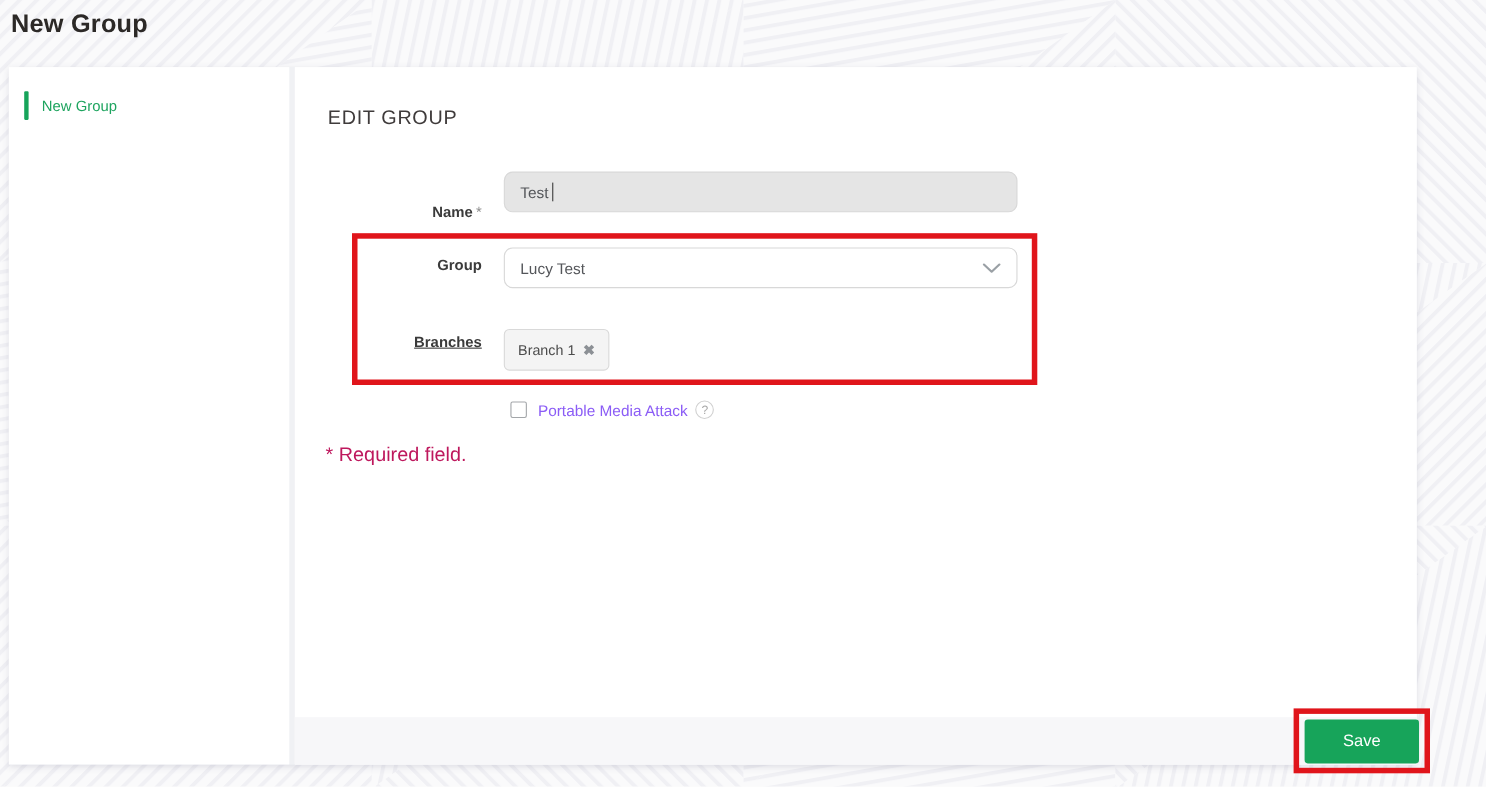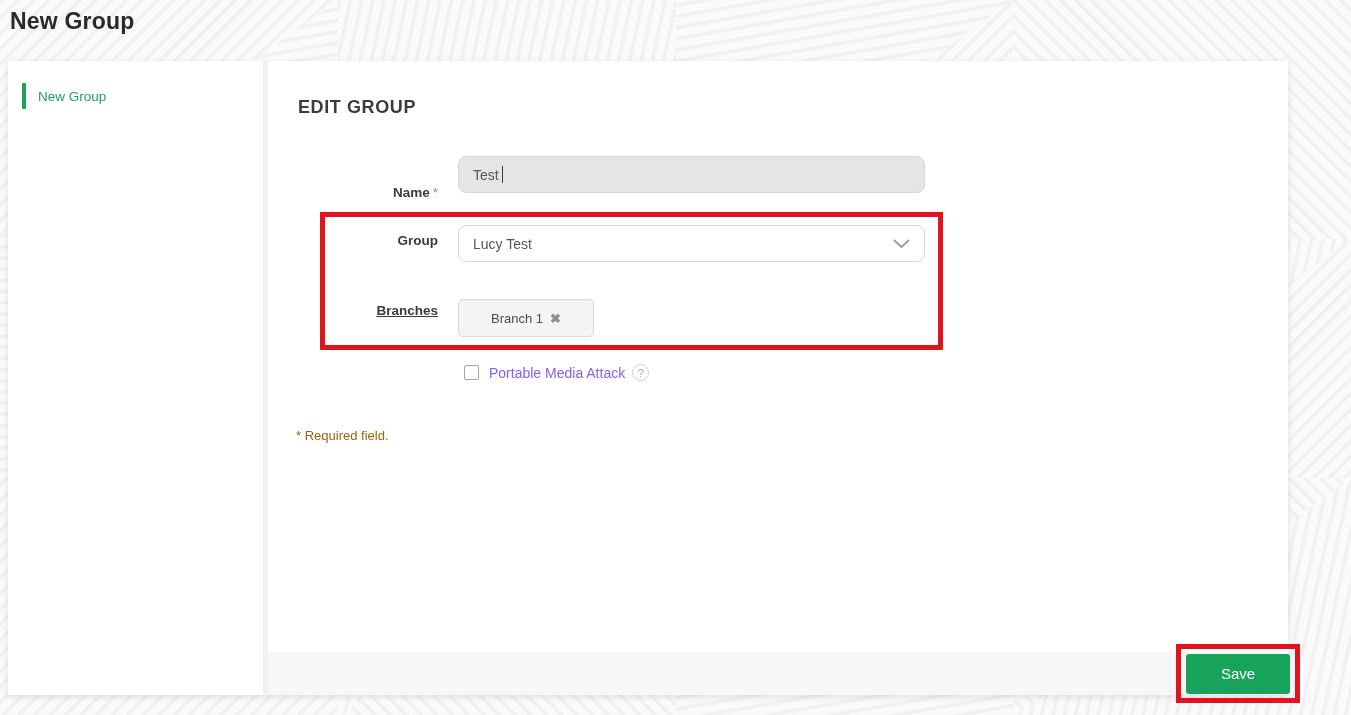--- a/index.html
+++ b/index.html
@@ -17,21 +17,21 @@
     display:flex;background:#eef0f3;box-shadow:0 2px 6px rgba(70,70,100,.15);
   }
   .sidebar{width:255px;background:#fff;position:relative;}
   .divider{width:5px;background:#f0f1f4;}
   .main{flex:1;background:#fff;position:relative;}
   .sidebar-item{position:absolute;left:14px;top:22px;display:flex;align-items:center;cursor:pointer;}
   .active-bar{width:4px;height:26px;background:#17a45a;border-radius:1px;}
   .sidebar-item-label{margin-left:12px;font-size:13.5px;color:#1ea45f;}
   .section-heading{
     position:absolute;left:30px;top:36px;font-size:18px;color:#3f3b3b;
-    letter-spacing:.6px;font-weight:700;
+    letter-spacing:.6px;font-weight:400;
   }
   .field-label{
     position:absolute;left:0;width:170px;text-align:right;
     font-size:13.5px;font-weight:700;color:#3b3b3b;
   }
   .req-mark{color:#8f8f8f;font-weight:400;margin-left:3px;}
   .text-input{
     position:absolute;left:190px;width:467px;height:37px;box-sizing:border-box;
     border:1px solid #d8d8d8;border-radius:8px;background:#e5e5e5;
     display:flex;align-items:center;padding:0 14px;cursor:text;
@@ -46,36 +46,36 @@
   }
   .select-value{font-size:14px;color:#54565a;}
   .annotation-box{
     position:absolute;border:5px solid #e0151b;box-sizing:border-box;z-index:5;
     pointer-events:none;
   }
   .anno-fields{left:52px;top:151px;width:623px;height:138px;}
   .chip{
     position:absolute;left:190px;top:238px;height:38px;box-sizing:border-box;
     background:#f4f4f4;border:1px solid #d9d9d9;border-radius:5px;
-    display:inline-flex;align-items:center;padding:0 32px;
+    display:inline-flex;align-items:center;padding:0 12px;
   }
   .chip-label{font-size:13px;color:#4c4c4c;}
   .chip-x{margin-left:7px;font-size:13px;font-weight:700;color:#8c9095;cursor:pointer;}
   .check-row{position:absolute;left:196px;top:303px;display:flex;align-items:center;}
   .checkbox{
     width:15px;height:15px;box-sizing:border-box;border:1.5px solid #a3a6a9;
     border-radius:2px;background:#fff;cursor:pointer;
   }
   .check-label{margin-left:10px;font-size:14px;color:#8b5cf6;}
   .help-icon{
     margin-left:7px;width:17px;height:17px;box-sizing:border-box;border:1.5px solid #d0d0d0;
     border-radius:50%;display:flex;align-items:center;justify-content:center;
     font-size:11px;color:#a8a8a8;cursor:pointer;background:#fff;
   }
-  .required-note{position:absolute;left:28px;top:367px;font-size:13px;color:#a16207;}
+  .required-note{position:absolute;left:28px;top:342px;font-size:18px;color:#be185d;}
   .footer-bar{
     position:absolute;left:0;right:0;bottom:0;height:43px;background:#f7f7f9;
   }
   .anno-save{
     left:908px;top:583px;width:124px;height:59px;
     display:flex;align-items:center;justify-content:center;pointer-events:none;
   }
   .save-button{
     width:104px;height:40px;background:#17a45a;color:#fff;border:none;
     border-radius:3px;font-size:15px;font-family:"Liberation Sans",sans-serif;

